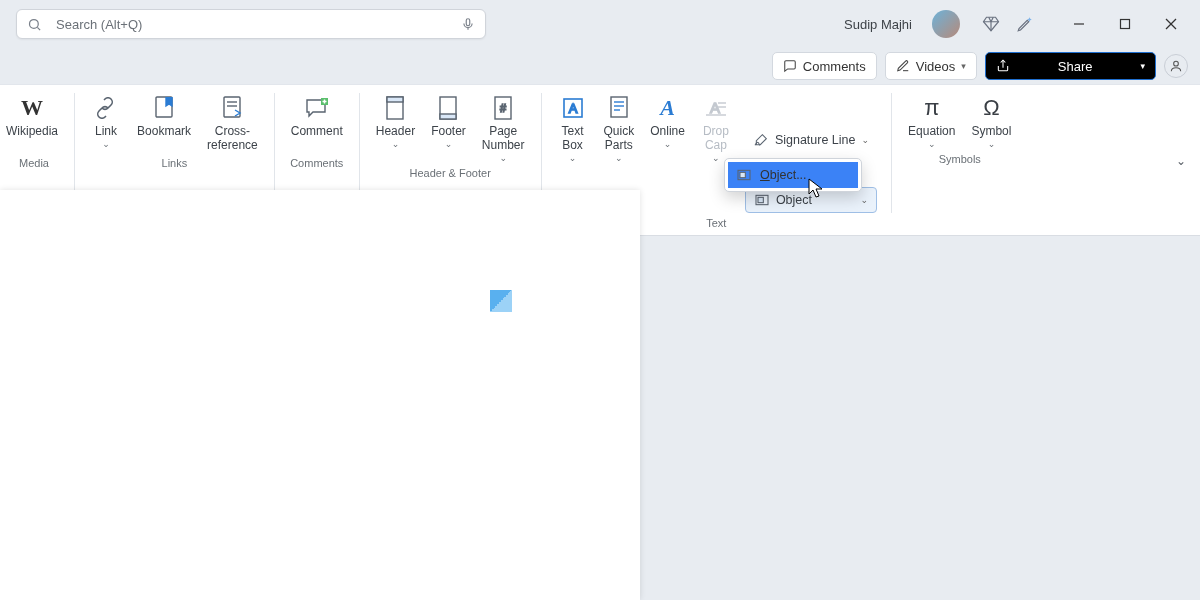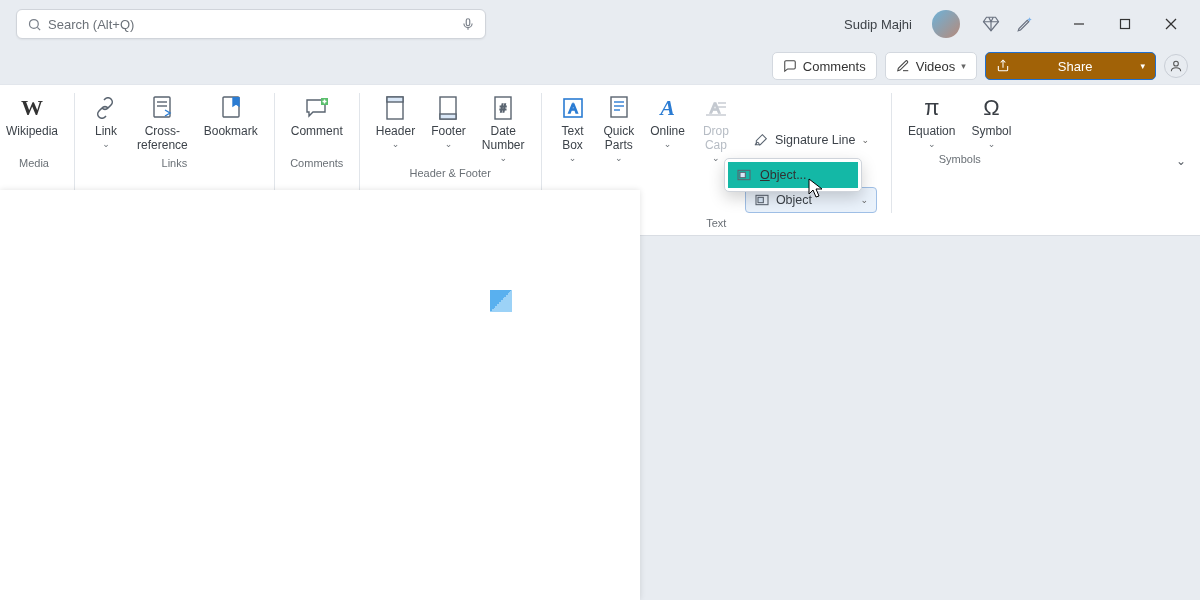--- a/index.html
+++ b/index.html
@@ -1,32 +1,32 @@
 <!DOCTYPE html>
 <html><head>
 <meta charset="utf-8">
 <style>
   * { box-sizing: border-box; margin: 0; padding: 0; font-family: "Segoe UI", Arial, sans-serif; }
   body { background: #e8ecf1; width: 1200px; height: 600px; overflow: hidden; position: relative; }
 
   
   .titlebar { height: 48px; display: flex; align-items: center; padding: 0 6px 0 16px; }
-  .search-pill { display:flex; align-items:center; width:470px; height:30px; background:#fff; border:1px solid #d0d4da; border-radius:6px; padding:0 10px; color:#6b7178; font-size:13px; box-shadow:0 1px 2px rgba(0,0,0,.05);}
+  .search-pill { display:flex; align-items:center; width:470px; height:30px; background:#fff; border:1px solid #d0d4da; border-radius:6px; padding:0 10px; color:#6b7178; font-size:13px; box-shadow:0 1px 2px rgba(0,0,0,.05);gap:8px;}
   .search-pill .slot { flex:1; margin:0 6px; }
   .title-spacer { flex:1; }
   .user-name { color:#3d4248; font-size:13px; margin-right:20px; }
   .avatar { width:28px; height:28px; border-radius:50%; background:linear-gradient(135deg,#6db2d9,#b68a7a); display:inline-block; margin-right:14px;}
   .title-icn { width:34px; height:34px; display:flex; align-items:center; justify-content:center; color:#555; border-radius:4px;}
   .win-btn { width:46px; height:40px; display:flex; align-items:center; justify-content:center; color:#333; font-size:14px;}
 
   
   .action-row { height:36px; display:flex; align-items:center; justify-content:flex-end; padding-right:12px; gap:8px;}
   .chip { height:28px; display:flex; align-items:center; gap:6px; padding:0 10px; font-size:13px; color:#333; border:1px solid #d3d8df; border-radius:5px; background:#fff;}
   .chip .caret{font-size:9px; color:#666;}
-  .chip.share { background:#a16207; border-color:#1f6fd0; color:#fff;gap:48px;}
+  .chip.share { background:#000000; border-color:#1f6fd0; color:#fff;gap:48px;}
   .chip.share .caret{color:#fff;}
   .avatar-sm{width:24px;height:24px;border:1px solid #c9ced6;border-radius:50%;display:flex;align-items:center;justify-content:center;color:#555;}
 
   
   .ribbon { background:#fff; border-top:1px solid #e2e6ec; border-bottom:1px solid #d9dde3; padding:4px 0 2px 0;}
   .ribbon-row { display:flex; align-items:stretch;}
   .group { display:flex; flex-direction:column; align-items:center; padding:0 2px;}
   .group-items { display:flex; align-items:flex-start; }
   .sep { width:1px; background:#e1e5ea; margin:4px 6px 20px 6px;}
   .group-label { font-size:11px; color:#6a7076; padding:4px 0 4px 0;}
@@ -42,21 +42,21 @@
   .stackcol { display:flex; flex-direction:column; gap:4px; padding:2px 6px 0 6px;margin-top:36px;}
   .stackrow { height:26px; display:flex; align-items:center; gap:6px; padding:0 8px; font-size:12.5px; color:#3d434a; border-radius:4px;}
   .stackrow .caret{margin-left:auto; font-size:9px; color:#666;}
   .object-btn { border:1px solid #9fbfe6; background:#eaf2fb; }
 
   .collapse-caret{position:absolute; right:14px; top:154px; font-size:12px; color:#5a6068;}
 
   
   .popup { position:absolute; left:724px; top:158px; width:138px; background:#fff; border:1px solid #cfd4db; border-radius:5px; box-shadow:0 6px 16px rgba(0,0,0,.18); padding:3px; z-index:50;}
   .popup-item{height:26px; display:flex; align-items:center; gap:8px; padding:0 8px; font-size:12.5px; color:#323232;}
-  .popup-item.hover{background:#14b8a6;}
+  .popup-item.hover{background:#3b82f6;}
   .popup-item .u{text-decoration:underline;}
 
   .cursor{position:absolute; left:808px; top:178px; z-index:60; pointer-events:none;}
 
   
   .docwrap{position:absolute; left:0; top:178px; right:0; bottom:0;}
   .page{position:absolute; left:0; top:12px; width:640px; height:410px; background:#fff; box-shadow:0 0 6px rgba(0,0,0,.12);}
 
   .watermark{position:absolute; left:490px; top:290px; display:flex; align-items:center; gap:8px; color:#8a9098; font-size:20px;}
   .wm-logo{width:22px;height:22px;background:linear-gradient(135deg,#59b0ef 0 50%,#9cd2f7 50% 100%);}
@@ -175,37 +175,37 @@
                 <path d="M15 11a4 4 0 0 0-6 0l-3 3a4 4 0 0 0 6 6l1-1"></path>
               </svg>
             </div>
         <div class="rlbl">Link</div>
         <div class="mini-caret">⌄</div>
       </div>
       <div class="rbtn">
         <div class="rico">
               <svg width="22" height="26" viewBox="0 0 22 26" fill="none" stroke="#5a6470" stroke-width="1.4">
                 <rect x="3" y="2" width="16" height="20" rx="1"></rect>
+                <path d="M13 2v9l3-2 3 2V2" fill="#2b7cd3" stroke="#2b7cd3"></path>
+              </svg>
+            </div>
+        <div class="rlbl">Bookmark</div>
+        <div style="height:14px"></div>
+      </div>
+      <div class="rbtn">
+        <div class="rico">
+              <svg width="22" height="26" viewBox="0 0 22 26" fill="none" stroke="#5a6470" stroke-width="1.4">
+                <rect x="3" y="2" width="16" height="20" rx="1"></rect>
                 <line x1="6" y1="7" x2="16" y2="7"></line>
                 <line x1="6" y1="11" x2="16" y2="11"></line>
                 <path d="M14 21l5-3-5-3" stroke="#2b7cd3"></path>
               </svg>
             </div>
         <div class="rlbl">Cross-
 reference</div>
-      </div>
-      <div class="rbtn">
-        <div class="rico">
-              <svg width="22" height="26" viewBox="0 0 22 26" fill="none" stroke="#5a6470" stroke-width="1.4">
-                <rect x="3" y="2" width="16" height="20" rx="1"></rect>
-                <path d="M13 2v9l3-2 3 2V2" fill="#2b7cd3" stroke="#2b7cd3"></path>
-              </svg>
-            </div>
-        <div class="rlbl">Bookmark</div>
-        <div style="height:14px"></div>
       </div>
     </div>
     <div class="group-label">Links</div>
   </div>
   <div class="sep"></div>
 
   <div class="group">
     <div class="group-items">
       <div class="rbtn">
         <div class="rico">
@@ -246,21 +246,21 @@
         <div class="rlbl">Footer</div>
         <div class="mini-caret">⌄</div>
       </div>
       <div class="rbtn">
         <div class="rico">
               <svg width="20" height="26" viewBox="0 0 20 26" fill="none" stroke="#5a6470" stroke-width="1.4">
                 <rect x="2" y="2" width="16" height="22"></rect>
                 <text x="10" y="17" font-size="11" fill="#2b7cd3" text-anchor="middle" font-family="Segoe UI">#</text>
               </svg>
             </div>
-        <div class="rlbl">Date
+        <div class="rlbl">Page
 Number</div>
         <div class="mini-caret">⌄</div>
       </div>
     </div>
     <div class="group-label">Header &amp; Footer</div>
   </div>
   <div class="sep"></div>
 
   <div class="group">
     <div class="group-items">

